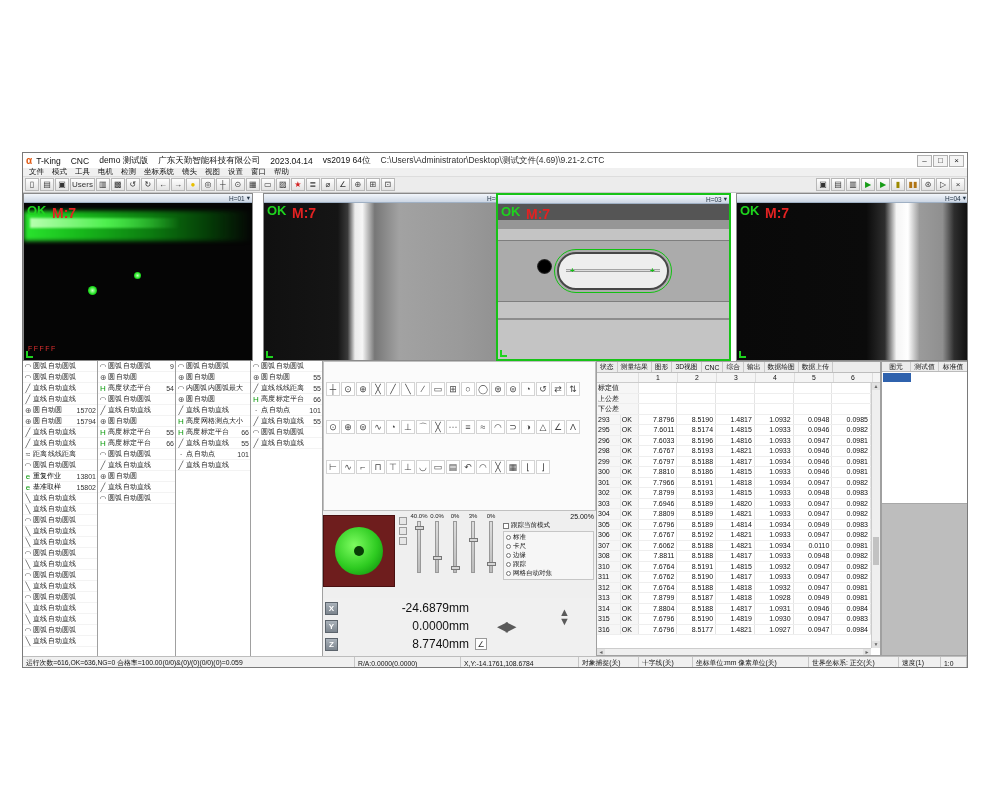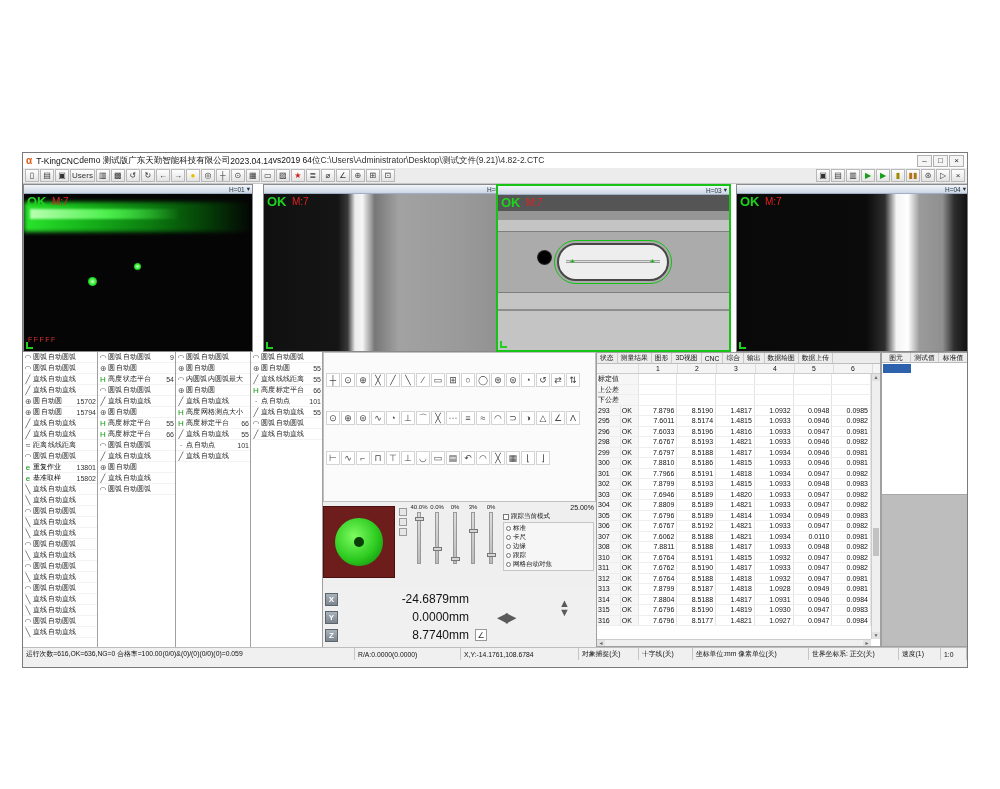--- a/index.html
+++ b/index.html
@@ -4,21 +4,21 @@
 <style>
   *{box-sizing:border-box;margin:0;padding:0}
   html,body{width:1000px;height:789px;background:#fff;font-family:"Liberation Sans","DejaVu Sans",sans-serif}
   .screen{position:relative;width:1000px;height:789px;background:#fff;overflow:hidden}
   .window{position:absolute;left:22px;top:152px;width:946px;height:516px;background:#f0f0f0;
     border:1px solid #7a7a7a;overflow:hidden;color:#111}
 
   
   .titlebar{height:15px;background:#fff;display:flex;align-items:center;font-size:8.5px;padding:0 3px;white-space:nowrap;overflow:hidden}
   .logo{color:#e0560e;font-weight:700;font-size:10px;margin-right:4px}
-  .tb-seg{margin-right:0}
+  .tb-seg{margin-right:10px}
   .tb-seg.path{color:#333}
   .win-btns{margin-left:auto;display:flex;gap:1px}
   .win-btn{width:15px;height:12px;border:1px solid #b0b0b0;background:#f4f4f4;font-size:8px;line-height:10px;text-align:center;color:#222}
 
   
   .menubar{height:9px;background:#f0f0f0;border-bottom:1px solid #ddd;display:flex;align-items:center;font-size:7.5px;padding-left:2px}
   .menu-item{padding:0 4px;white-space:nowrap}
 
   
   .toolbar{height:16px;background:#ececec;border-bottom:1px solid #c6c6c6;display:flex;align-items:center;padding:0 2px;gap:1px}
@@ -30,21 +30,21 @@
   
   .cameras{position:relative;height:168px;background:#fff;overflow:hidden}
   .cam{position:absolute;top:0;height:168px;border:1px solid #8a8a8a;background:#000;display:flex;flex-direction:column;z-index:1}
   .cam1{left:0;width:230px}.cam2{left:240px;width:248px}
   .cam3{left:473px;width:235px;border:2px solid #17c317;z-index:3}
   .cam4{left:713px;width:233px}
   .cam-titlebar{height:9px;background:linear-gradient(#f2f6fb,#ccd6e4);border-bottom:1px solid #9fb0c4;
     display:flex;align-items:center;justify-content:flex-end;font-size:6.5px;color:#234;padding:0 2px;gap:2px;flex:none}
   .cam-body{position:relative;flex:1;overflow:hidden}
   .cam-ok{position:absolute;left:3px;top:1px;color:#1ed31e;font-size:13px;font-weight:700;line-height:1;z-index:5}
-  .cam-m{position:absolute;left:28px;top:3px;color:#e32222;font-size:10px;font-weight:400;line-height:1;z-index:5}
+  .cam-m{position:absolute;left:28px;top:3px;color:#e32222;font-size:14px;font-weight:700;line-height:1;z-index:5}
   .cam-corner{position:absolute;left:2px;bottom:2px;width:7px;height:7px;border-left:2px solid #1ed31e;border-bottom:2px solid #1ed31e;z-index:5}
   .cam-body1{background:#050505}
   .v1-band{position:absolute;left:0;right:0;top:8px;height:30px;filter:blur(2px);
     background:linear-gradient(90deg,#2ae52e,#17b81b 25%,#0c7d10 55%,#053f07 80%,rgba(0,30,0,0))}
   .v1-band2{position:absolute;left:6px;width:150px;top:15px;height:10px;filter:blur(1px);
     background:linear-gradient(90deg,#b8ffb0,#4ff04f 50%,rgba(20,120,20,0))}
   .v1-dot{position:absolute;border-radius:50%;background:radial-gradient(circle,#c8ffc0 0%,#23e523 55%,#0c8a0c 100%)}
   .v1-dot.d1{left:64px;top:83px;width:9px;height:9px}
   .v1-dot.d2{left:110px;top:69px;width:7px;height:7px}
   .v1-extra{position:absolute;left:4px;bottom:8px;color:#e23030;font-size:7px;letter-spacing:1.5px}
@@ -168,28 +168,42 @@
   <div class="window">
 
     <div class="titlebar">
       <span class="logo">α</span>
       <span class="tb-seg">T-King</span>
       <span class="tb-seg">CNC</span>
       <span class="tb-seg">demo 测试版</span>
       <span class="tb-seg">广东天勤智能科技有限公司</span>
       <span class="tb-seg">2023.04.14</span>
       <span class="tb-seg">vs2019 64位</span>
-      <span class="tb-seg path">C:\Users\Administrator\Desktop\测试文件(9.21)\4.82-2.CTC</span>
+      <span class="tb-seg path">C:\Users\Administrator\Desktop\测试文件(4.69)\9.21-2.CTC</span>
       <span class="win-btns">
         <span class="win-btn">–</span>
         <span class="win-btn">□</span>
         <span class="win-btn">×</span>
       </span>
     </div>
 
+    <div class="menubar">
+
+    <span class="menu-item">文件</span>
+        <span class="menu-item">模式</span>
+        <span class="menu-item">工具</span>
+        <span class="menu-item">电机</span>
+        <span class="menu-item">检测</span>
+        <span class="menu-item">坐标系统</span>
+        <span class="menu-item">镜头</span>
+        <span class="menu-item">视图</span>
+        <span class="menu-item">设置</span>
+        <span class="menu-item">窗口</span>
+        <span class="menu-item">帮助</span>
+      </div>
 
     <div class="toolbar">
       <div class="tb-group">
 
       <button class="tb-btn">
             <span>▯</span>
           </button>
           <button class="tb-btn">
             <span>▤</span>
           </button>

